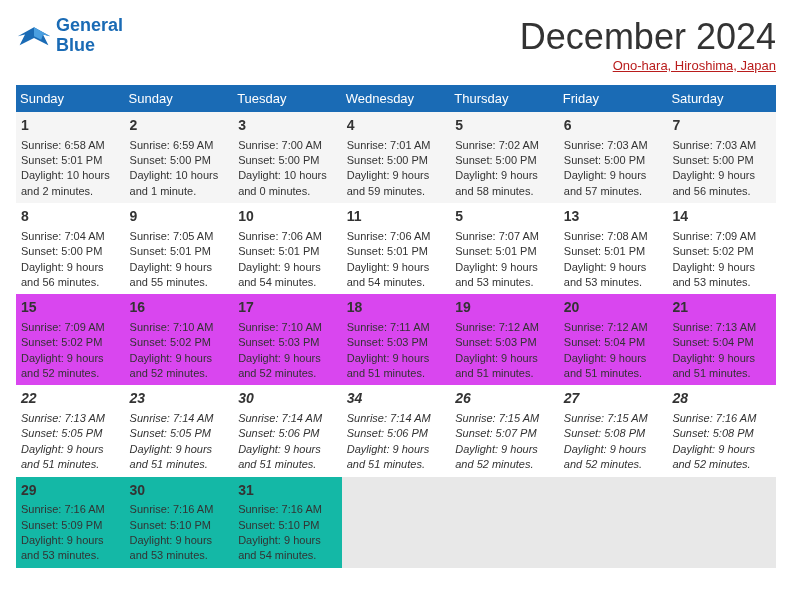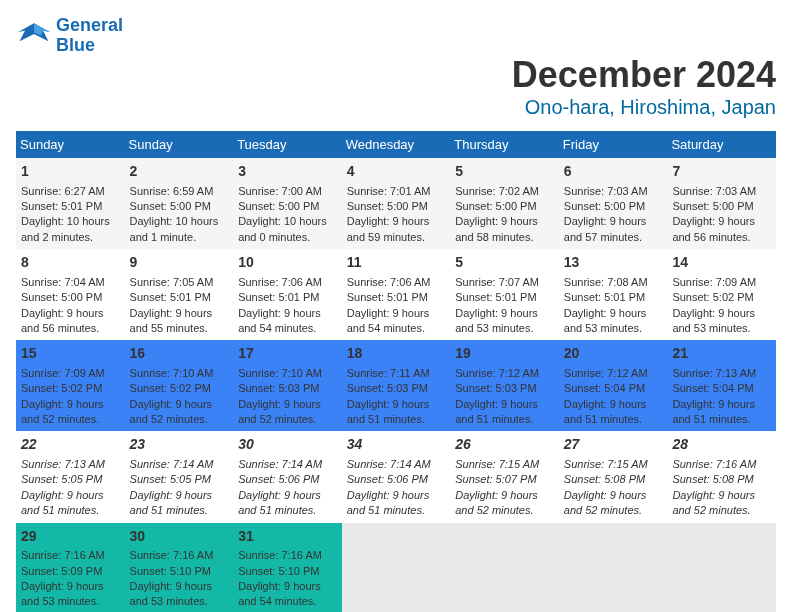--- a/index.html
+++ b/index.html
@@ -11,48 +11,48 @@
       padding: 16px;
     }
     .header {
       display: flex;
       justify-content: space-between;
       align-items: flex-start;
       margin-bottom: 12px;
     }
     .logo {
       display: flex;
-      align-items: flex-start;
+      align-items: flex-end;
       gap: 4px;
     }
     .logo-text {
       font-size: 18px;
       font-weight: bold;
       color: #333;
       line-height: 1.1;
     }
     .logo-text span {
       color: #1a6bb5;
     }
     .logo-bird {
       width: 36px;
       height: 36px;
     }
     .title-block {
       text-align: right;
     }
     .month-title {
       font-size: 36px;
-      font-weight: bold;
+      font-weight: normal;
       color: #333;
-      margin-top: 38px;
     }
     .location {
-      font-size: 20px;
-      color: #0369a1;
+      font-size: 13px;
+      color: #b91c1c;
+      text-decoration: underline;
     }
     table {
       width: 100%;
       border-collapse: collapse;
       font-size: 11px;
     }
     thead th {
       background: #1a6bb5;
       color: #fff;
       padding: 6px 4px;
@@ -115,21 +115,21 @@
       <th>Wednesday</th>
       <th>Thursday</th>
       <th>Friday</th>
       <th>Saturday</th>
     </tr>
   </thead>
   <tbody id="calendar-body">
   <tr style="background: rgb(245, 245, 245);">
         <td>
           <span class="day-num">1</span>
-          <div>Sunrise: 6:27 AM</div>
+          <div>Sunrise: 6:58 AM</div>
           <div>Sunset: 5:01 PM</div>
           <div>Daylight: 10 hours</div>
           <div>and 2 minutes.</div>
         </td>
         <td>
           <span class="day-num">2</span>
           <div>Sunrise: 6:59 AM</div>
           <div>Sunset: 5:00 PM</div>
           <div>Daylight: 10 hours</div>
           <div>and 1 minute.</div>
@@ -214,21 +214,21 @@
           <div>and 53 minutes.</div>
         </td>
         <td>
           <span class="day-num">14</span>
           <div>Sunrise: 7:09 AM</div>
           <div>Sunset: 5:02 PM</div>
           <div>Daylight: 9 hours</div>
           <div>and 53 minutes.</div>
         </td>
       </tr>
-      <tr style="background: #3b82f6; margin-left: 33px;">
+      <tr style="background: #d946ef; margin-left: 33px;">
         <td>
           <span class="day-num">15</span>
           <div>Sunrise: 7:09 AM</div>
           <div>Sunset: 5:02 PM</div>
           <div>Daylight: 9 hours</div>
           <div>and 52 minutes.</div>
         </td>
         <td>
           <span class="day-num">16</span>
           <div>Sunrise: 7:10 AM</div>

